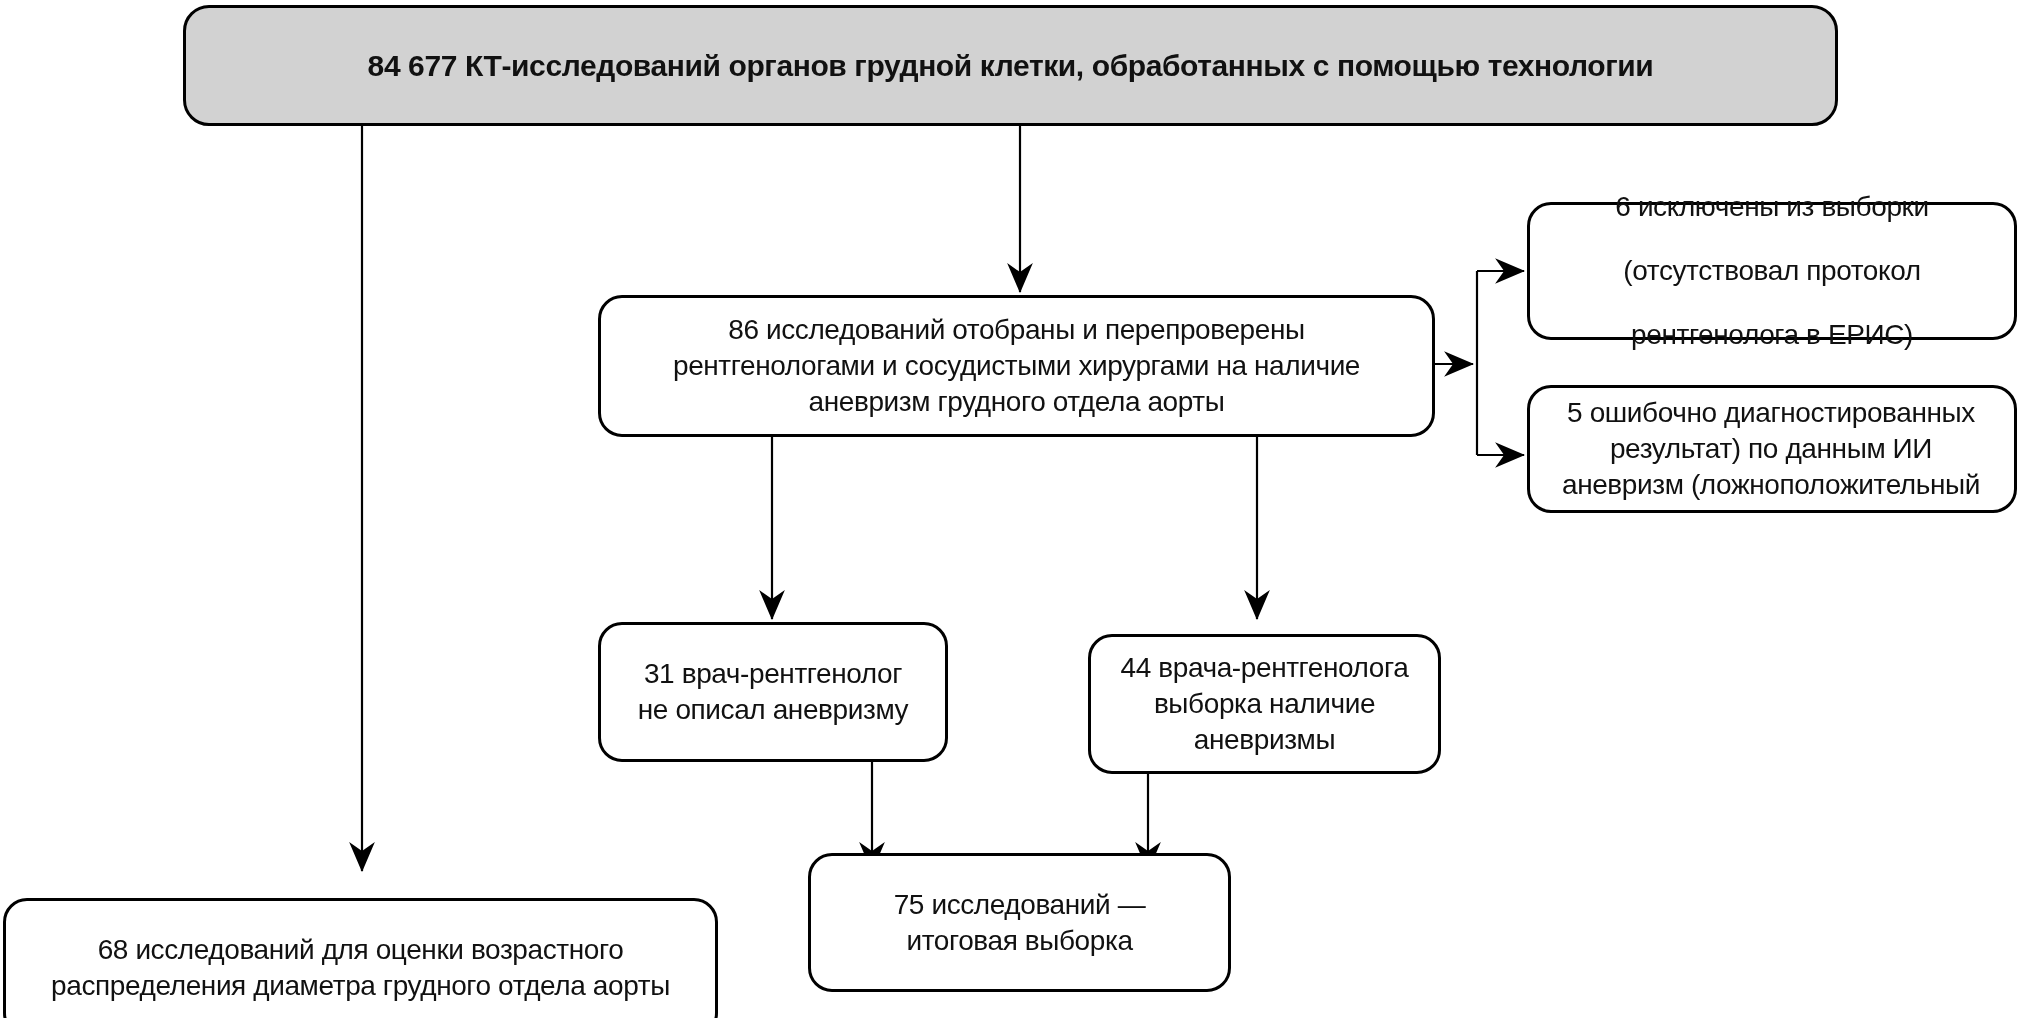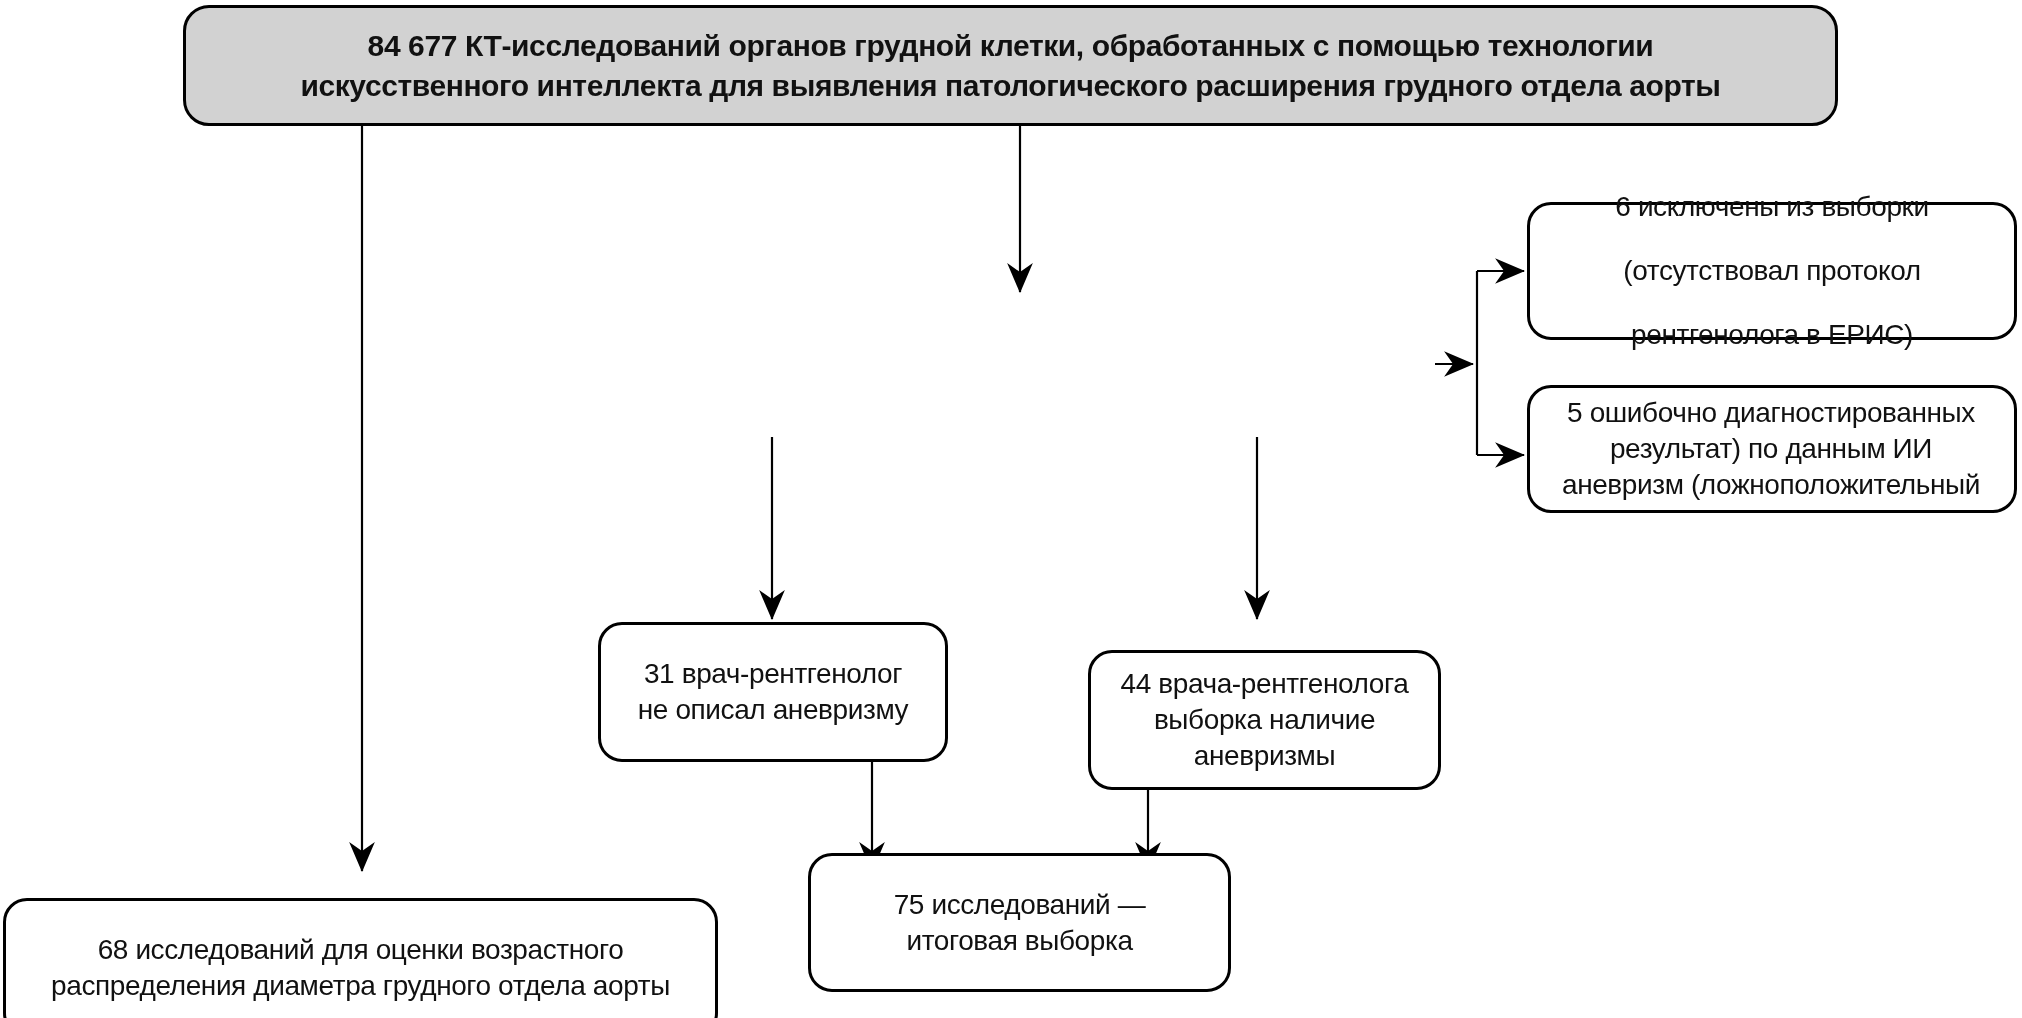--- a/index.html
+++ b/index.html
@@ -37,21 +37,21 @@
     left:183px;top:5px;width:1655px;height:121px;
     background:var(--top-fill);
     font-weight:bold;
     font-size:30px;line-height:40px;
     border-radius:26px;
   }
   #box-selected{left:598px;top:295px;width:837px;height:142px;}
   #box-excluded{left:1527px;top:202px;width:490px;height:138px;gap:28px;}
   #box-falsepositive{left:1527px;top:385px;width:490px;height:128px;padding-left:12px;}
   #box-notdescribed{left:598px;top:622px;width:350px;height:140px;}
-  #box-described{left:1088px;top:650px;width:353px;height:140px;}
+  #box-described{left:1088px;top:634px;width:353px;height:140px;}
   #box-age{left:3px;top:874px;width:715px;height:139px;margin-top:24px;}
   #box-final{left:808px;top:853px;width:423px;height:139px;}
   polyline,line{stroke:var(--border);stroke-width:2.2;fill:none;}
 </style>
 </head>
 <body>
 
 <div id="canvas">
 
   <svg id="connector-layer" viewBox="0 0 2022 1018" xmlns="http://www.w3.org/2000/svg">
@@ -67,23 +67,27 @@
     <line x1="1435" y1="364" x2="1473" y2="364" marker-end="url(#arrowhead)"></line>
     <line x1="1477" y1="271" x2="1477" y2="455"></line>
     <line x1="1477" y1="271" x2="1524" y2="271" marker-end="url(#arrowhead)"></line>
     <line x1="1477" y1="455" x2="1524" y2="455" marker-end="url(#arrowhead)"></line>
     <line x1="872" y1="762" x2="872" y2="871" marker-end="url(#arrowhead)"></line>
     <line x1="1148" y1="762" x2="1148" y2="871" marker-end="url(#arrowhead)"></line>
   </svg>
 
   <div class="box" id="box-total">
     <div class="line">84 677 КТ-исследований органов грудной клетки, обработанных с помощью технологии</div>
-    <div class="line">искусственного интеллекта для выявления патологического расширения грудного отдела аорты</div>
   </div>
 
+  <div class="box" id="box-selected">
+    <div class="line">86 исследований отобраны и перепроверены</div>
+    <div class="line">рентгенологами и сосудистыми хирургами на наличие</div>
+    <div class="line">аневризм грудного отдела аорты</div>
+  </div>
 
   <div class="box" id="box-excluded">
     <div class="line">6 исключены из выборки</div>
     <div class="line">(отсутствовал протокол</div>
     <div class="line">рентгенолога в ЕРИС)</div>
   </div>
 
   <div class="box" id="box-falsepositive">
     <div class="line">5 ошибочно диагностированных</div>
     <div class="line">результат) по данным ИИ</div>

